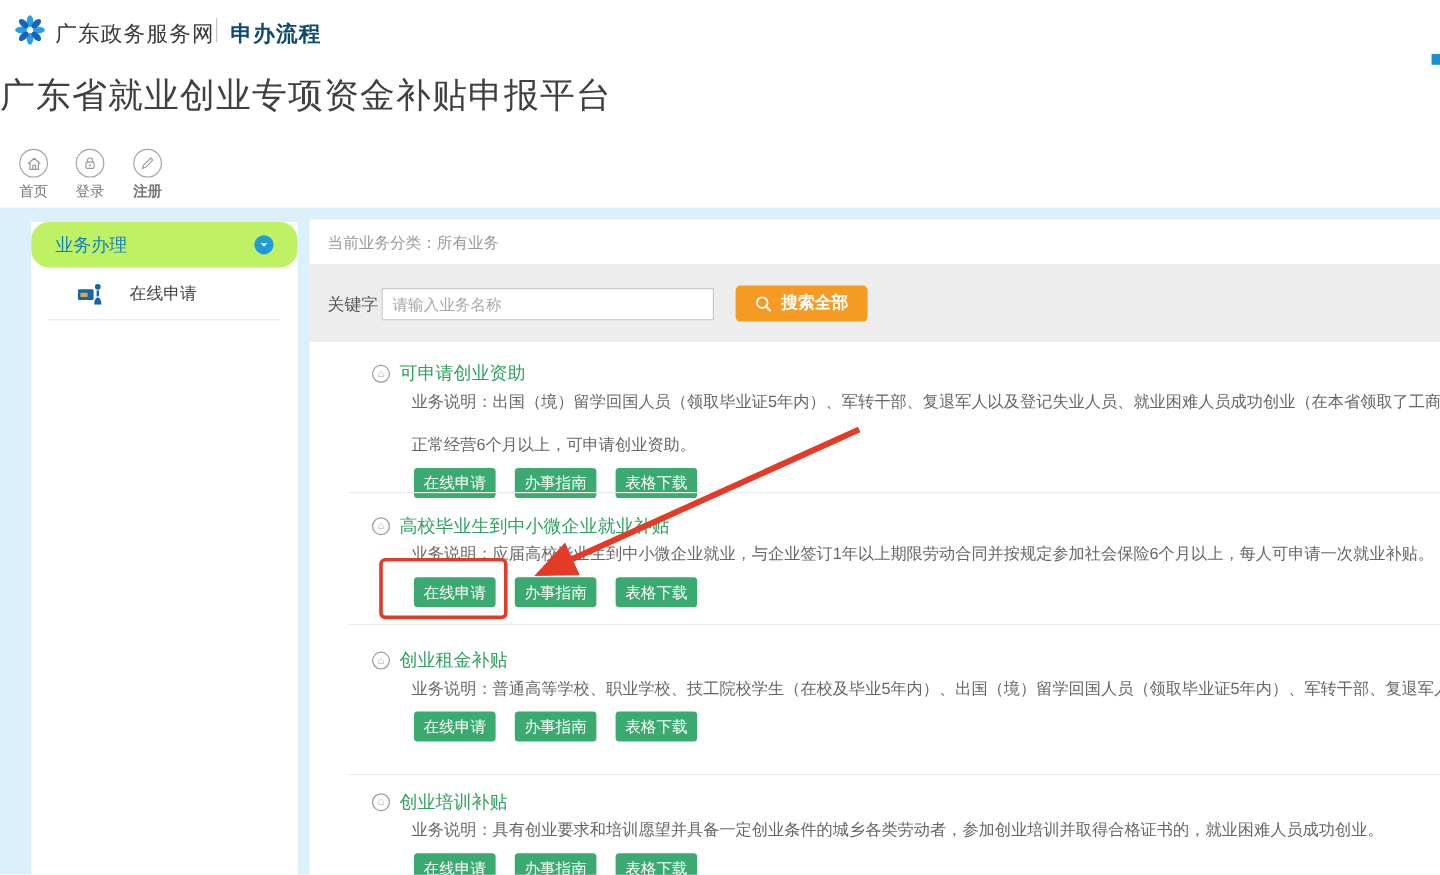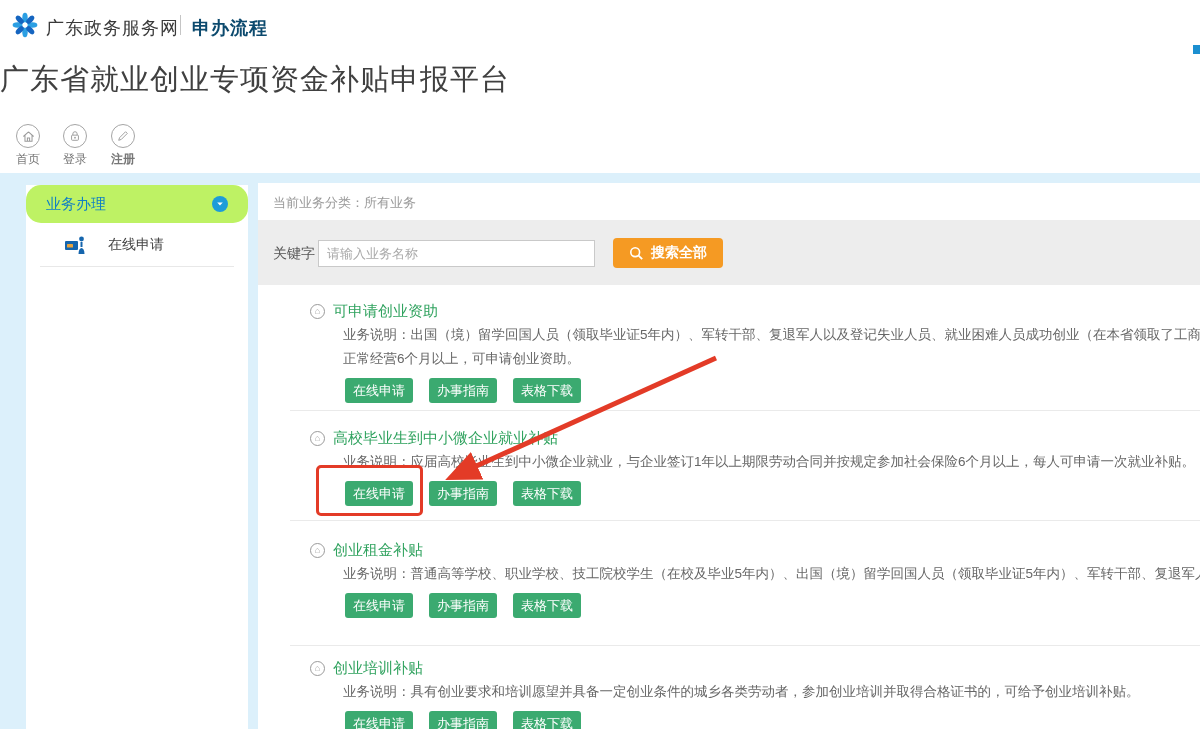--- a/index.html
+++ b/index.html
@@ -164,21 +164,21 @@
       </div>
 
       <div id="list">
 
         <div class="svc" style="top:16px;">
           <div class="svc-title-row">
             <span class="svc-icn">⌂</span>
             <span class="svc-title">可申请创业资助</span>
           </div>
           <div class="svc-desc">业务说明：出国（境）留学回国人员（领取毕业证5年内）、军转干部、复退军人以及登记失业人员、就业困难人员成功创业（在本省领取了工商营业执照或其他注</div>
-          <div class="svc-desc" style="margin-top:4px;">正常经营6个月以上，可申请创业资助。</div>
+          <div class="svc-desc" style="margin-top:16px;">正常经营6个月以上，可申请创业资助。</div>
           <div class="svc-actions">
             <button class="g-btn">在线申请</button>
             <button class="g-btn">办事指南</button>
             <button class="g-btn">表格下载</button>
           </div>
         </div>
         <div class="divider" style="top:125px;"></div>
 
         <div class="svc" style="top:143px;">
           <div class="svc-title-row">
@@ -206,21 +206,21 @@
             <button class="g-btn">表格下载</button>
           </div>
         </div>
         <div class="divider" style="top:360px;"></div>
 
         <div class="svc" style="top:373px;">
           <div class="svc-title-row">
             <span class="svc-icn">⌂</span>
             <span class="svc-title">创业培训补贴</span>
           </div>
-          <div class="svc-desc">业务说明：具有创业要求和培训愿望并具备一定创业条件的城乡各类劳动者，参加创业培训并取得合格证书的，可给予创业培训补贴。</div>
+          <div class="svc-desc">业务说明：具有创业要求和培训愿望并具备一定创业条件的城乡各类劳动者，参加创业培训并取得合格证书的，就业困难人员成功创业。</div>
           <div class="svc-actions">
             <button class="g-btn">在线申请</button>
             <button class="g-btn">办事指南</button>
             <button class="g-btn">表格下载</button>
           </div>
         </div>
 
       </div>
     </div>
   </div>

